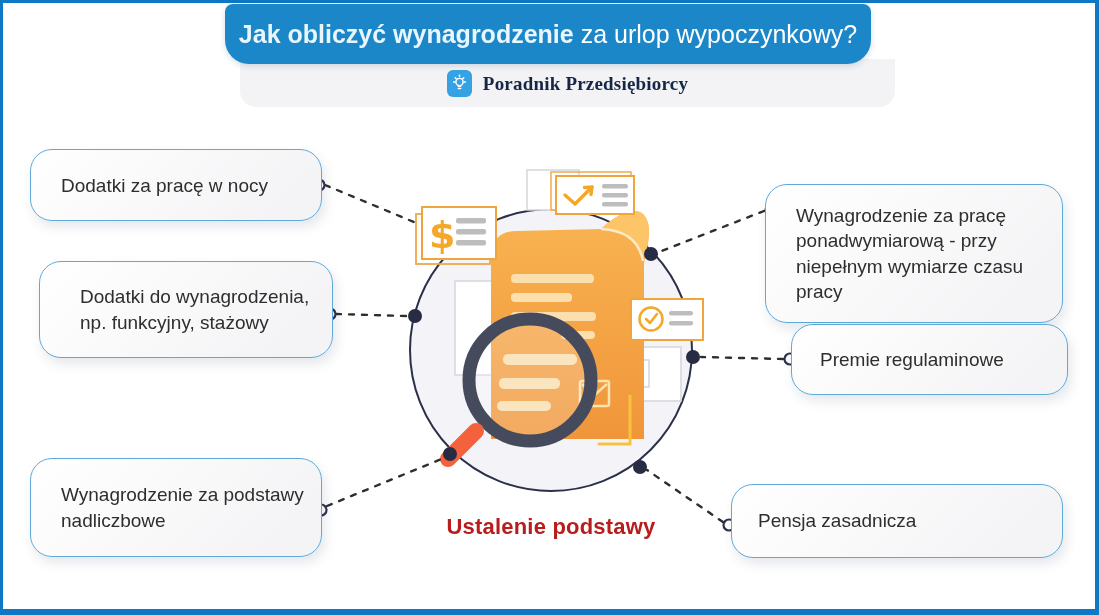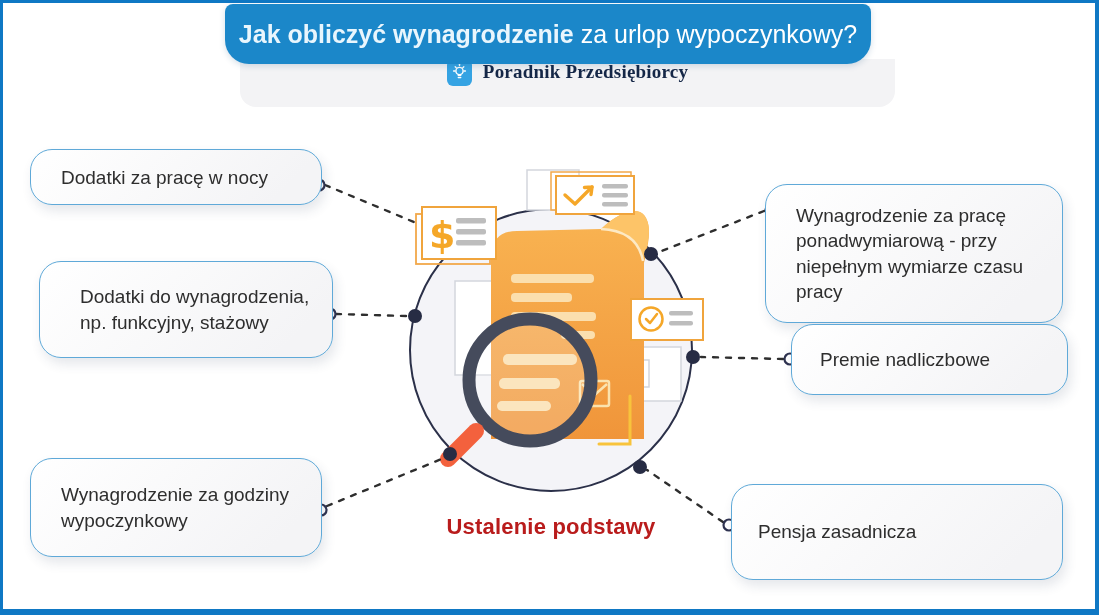--- a/index.html
+++ b/index.html
@@ -17,21 +17,21 @@
     border-bottom-width:6px;
     border-right-width:4px;
     box-sizing:border-box;
     background:#ffffff;
   }
   
   .brand-strip{
     position:absolute;left:237px;top:56px;width:655px;height:48px;
     background:#f3f3f5;
     border-radius:0 0 16px 16px;
-    display:flex;align-items:flex-start;justify-content:center;gap:11px;
+    display:flex;align-items:center;justify-content:center;gap:11px;
     z-index:1;
   }
   .brand-icon{
     width:25px;height:27px;border-radius:6px;
     background:#35a3e3;
     display:flex;align-items:center;justify-content:center;
     flex:0 0 auto;
   }
   .brand-name{
     font-family:"Liberation Serif", serif;
@@ -56,26 +56,26 @@
     background:linear-gradient(135deg,#ffffff 0%,#f4f4f6 85%);
     border:1.5px solid #5fa9d8;
     border-radius:22px;
     box-shadow:3px 6px 12px rgba(40,60,90,.12);
     display:flex;align-items:center;
     box-sizing:border-box;
     font-size:19px;color:#2e2e2e;line-height:1.32;
     z-index:3;
   }
   .callout .txt{display:block;}
-  #box-l1{left:27px; top:146px;width:292px;height:56px;padding:6px 14px 4px 30px;}
+  #box-l1{left:27px; top:146px;width:292px;height:72px;padding:6px 14px 4px 30px;}
   #box-l2{left:36px; top:258px;width:294px;height:97px;padding:6px 10px 6px 40px;}
   #box-l3{left:27px; top:455px;width:292px;height:99px;padding:6px 12px 6px 30px;}
   #box-r1{left:762px;top:146px;width:298px;height:139px;padding:6px 12px 6px 30px;margin-top:35px;}
   #box-r2{left:788px;top:321px;width:277px;height:71px;padding:6px 10px 6px 28px;}
-  #box-r3{left:728px;top:481px;width:332px;height:96px;padding:6px 12px 6px 26px;}
+  #box-r3{left:728px;top:481px;width:332px;height:74px;padding:6px 12px 6px 26px;}
   
   .scene{position:absolute;left:0;top:0;width:1099px;height:615px;z-index:2;}
   
   .caption{
     position:absolute;left:398px;top:511px;width:300px;
     text-align:center;
     font-size:22px;font-weight:bold;color:#b91c1c;
     z-index:3;letter-spacing:.2px;
   }
 </style>
@@ -214,27 +214,27 @@
     </g>
   </svg>
 
   <div class="callout" id="box-l1">
     <span class="txt">Dodatki za pracę w nocy</span>
   </div>
   <div class="callout" id="box-l2">
     <span class="txt">Dodatki do wynagrodzenia, np. funkcyjny, stażowy</span>
   </div>
   <div class="callout" id="box-l3">
-    <span class="txt">Wynagrodzenie za godziny wypoczynkowy</span>
+    <span class="txt">Wynagrodzenie za podstawy nadliczbowe</span>
   </div>
   <div class="callout" id="box-r1">
     <span class="txt">Wynagrodzenie za pracę ponadwymiarową - przy niepełnym wymiarze czasu pracy</span>
   </div>
   <div class="callout" id="box-r2">
-    <span class="txt">Premie nadliczbowe</span>
+    <span class="txt">Premie regulaminowe</span>
   </div>
   <div class="callout" id="box-r3">
     <span class="txt">Pensja zasadnicza</span>
   </div>
 
   <div class="caption">Ustalenie podstawy</div>
 
 </div>
 
 </body></html>

